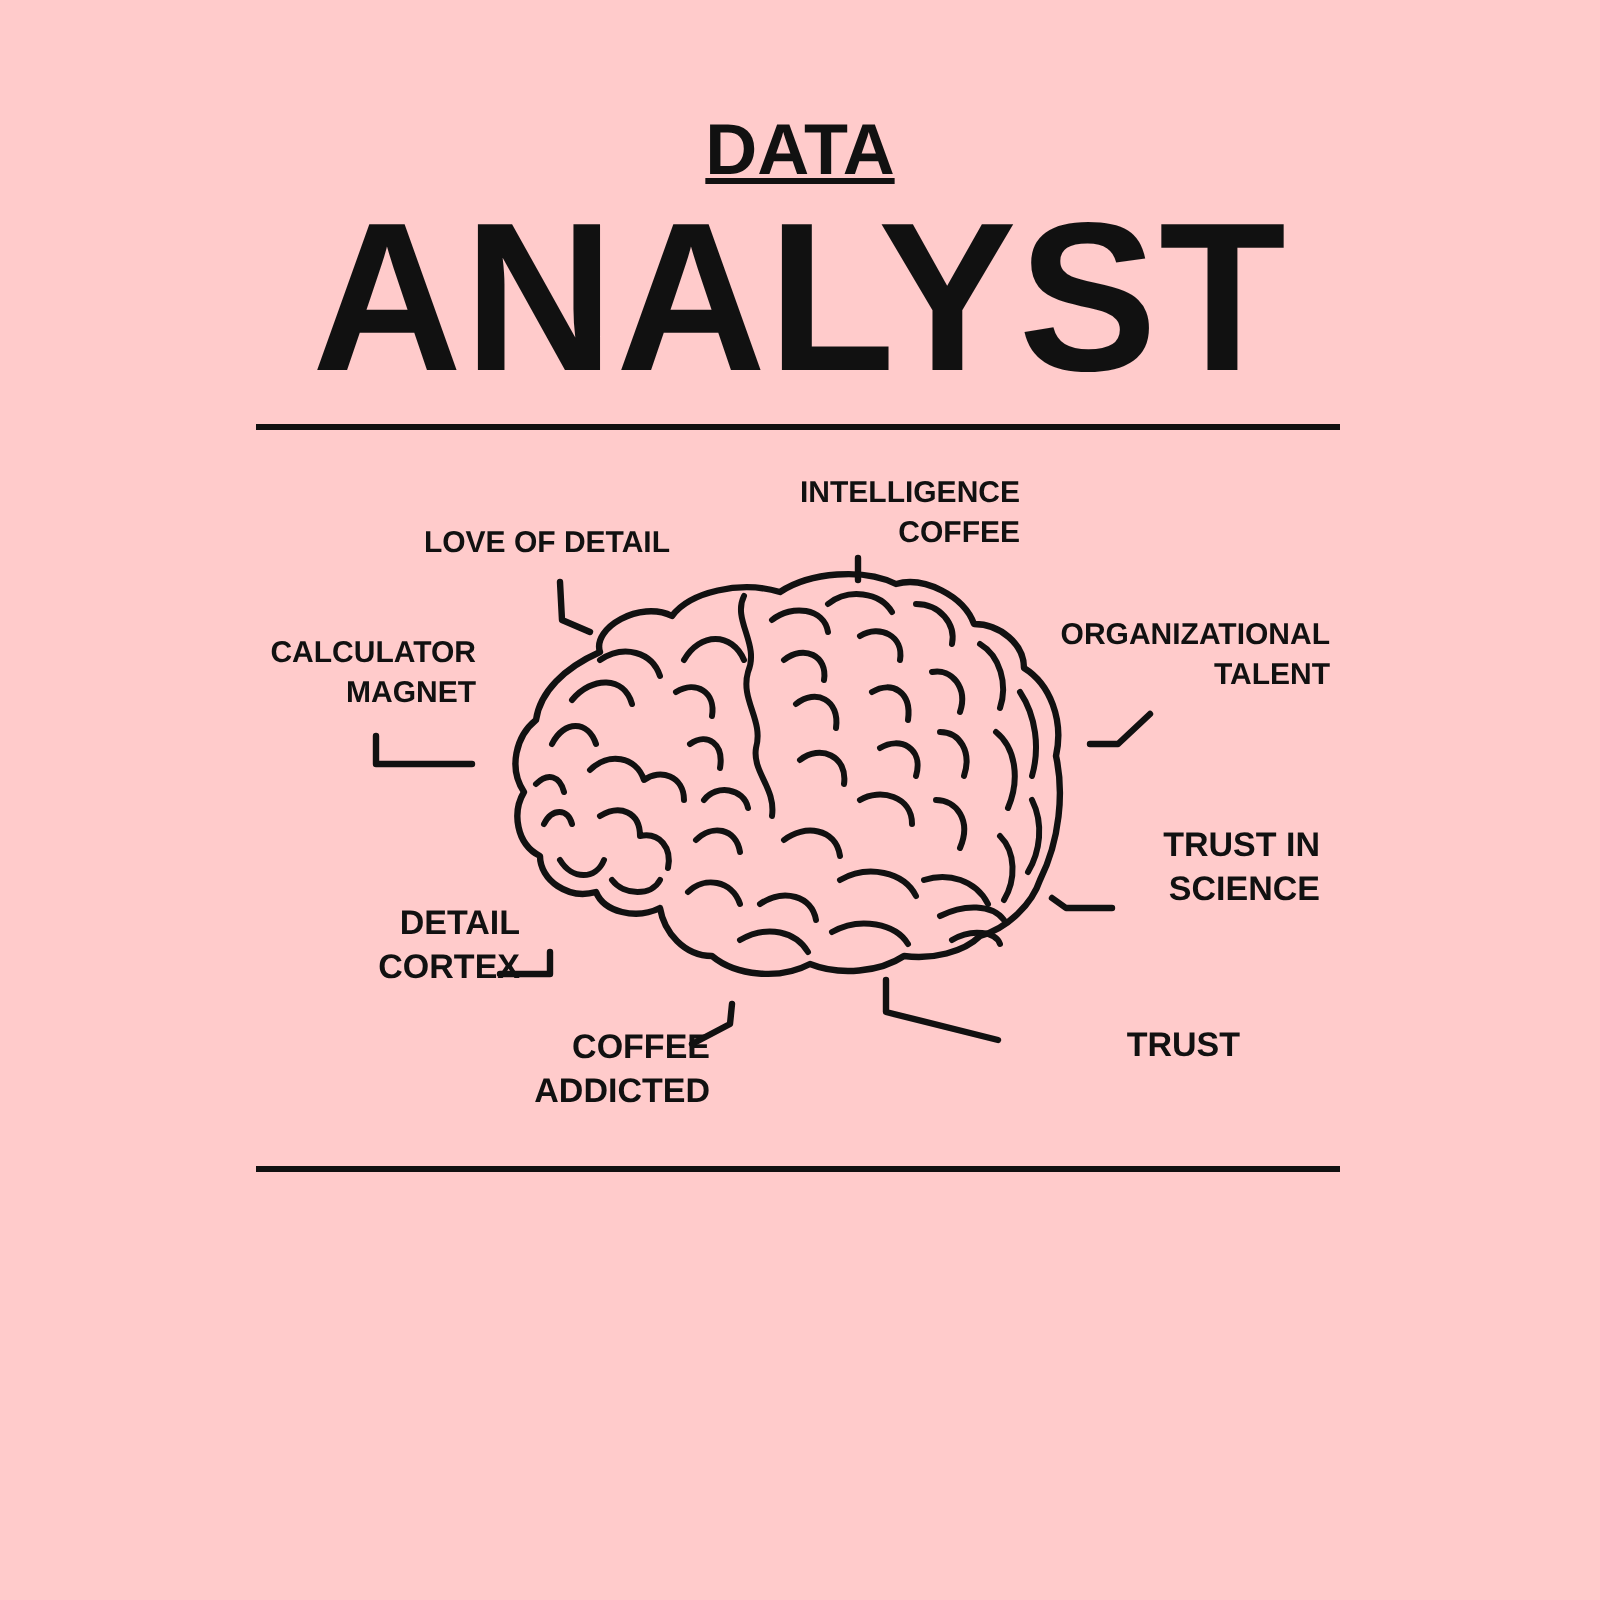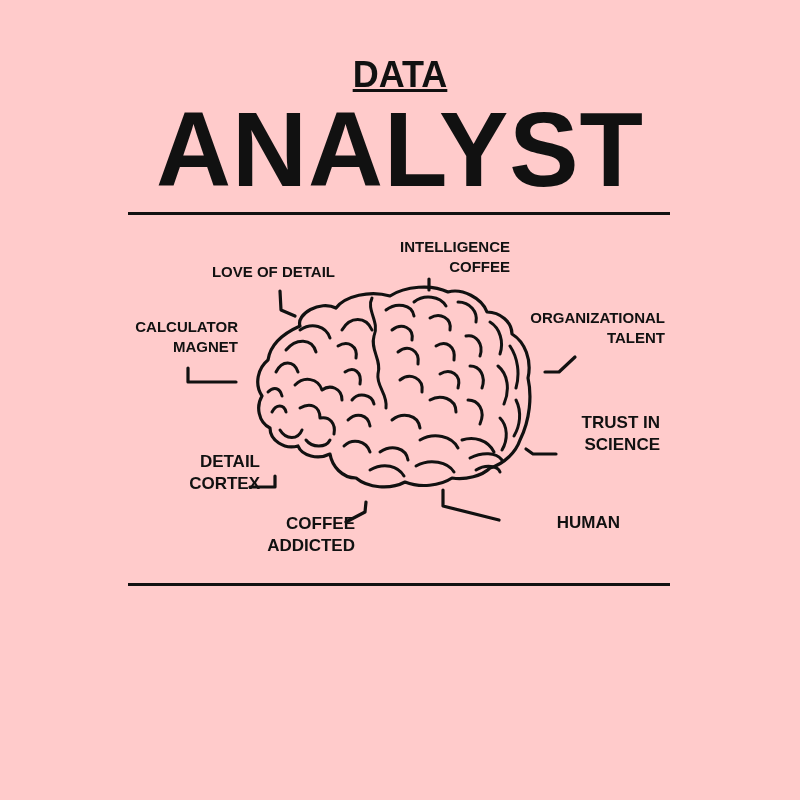--- a/index.html
+++ b/index.html
@@ -64,21 +64,21 @@
 </div>
 <div class="abs label lbl-md" style="left:545px; width:115px; top:412px;">
   <div>TRUST IN</div>
   <div>SCIENCE</div>
 </div>
 <div class="abs label lbl-md" style="left:235px; width:120px; top:513px;">
   <div>COFFEE</div>
   <div>ADDICTED</div>
 </div>
 <div class="abs label lbl-md" style="left:480px; width:140px; top:512px;">
-  <div>HUMAN</div>
+  <div>TRUST</div>
 </div>
 
 <svg width="800" height="800" viewBox="0 0 800 800" fill="none" stroke="#111111" stroke-width="3.2" stroke-linecap="round" stroke-linejoin="round">
 
   <g>
     <path d="M429 279 L429 290"></path>
     <path d="M280 291 L281 310 L295 316"></path>
     <path d="M188 368 L188 382 L236 382"></path>
     <path d="M545 372 L559 372 L575 357"></path>
     <path d="M250 487 L275 487 L275 476"></path>

